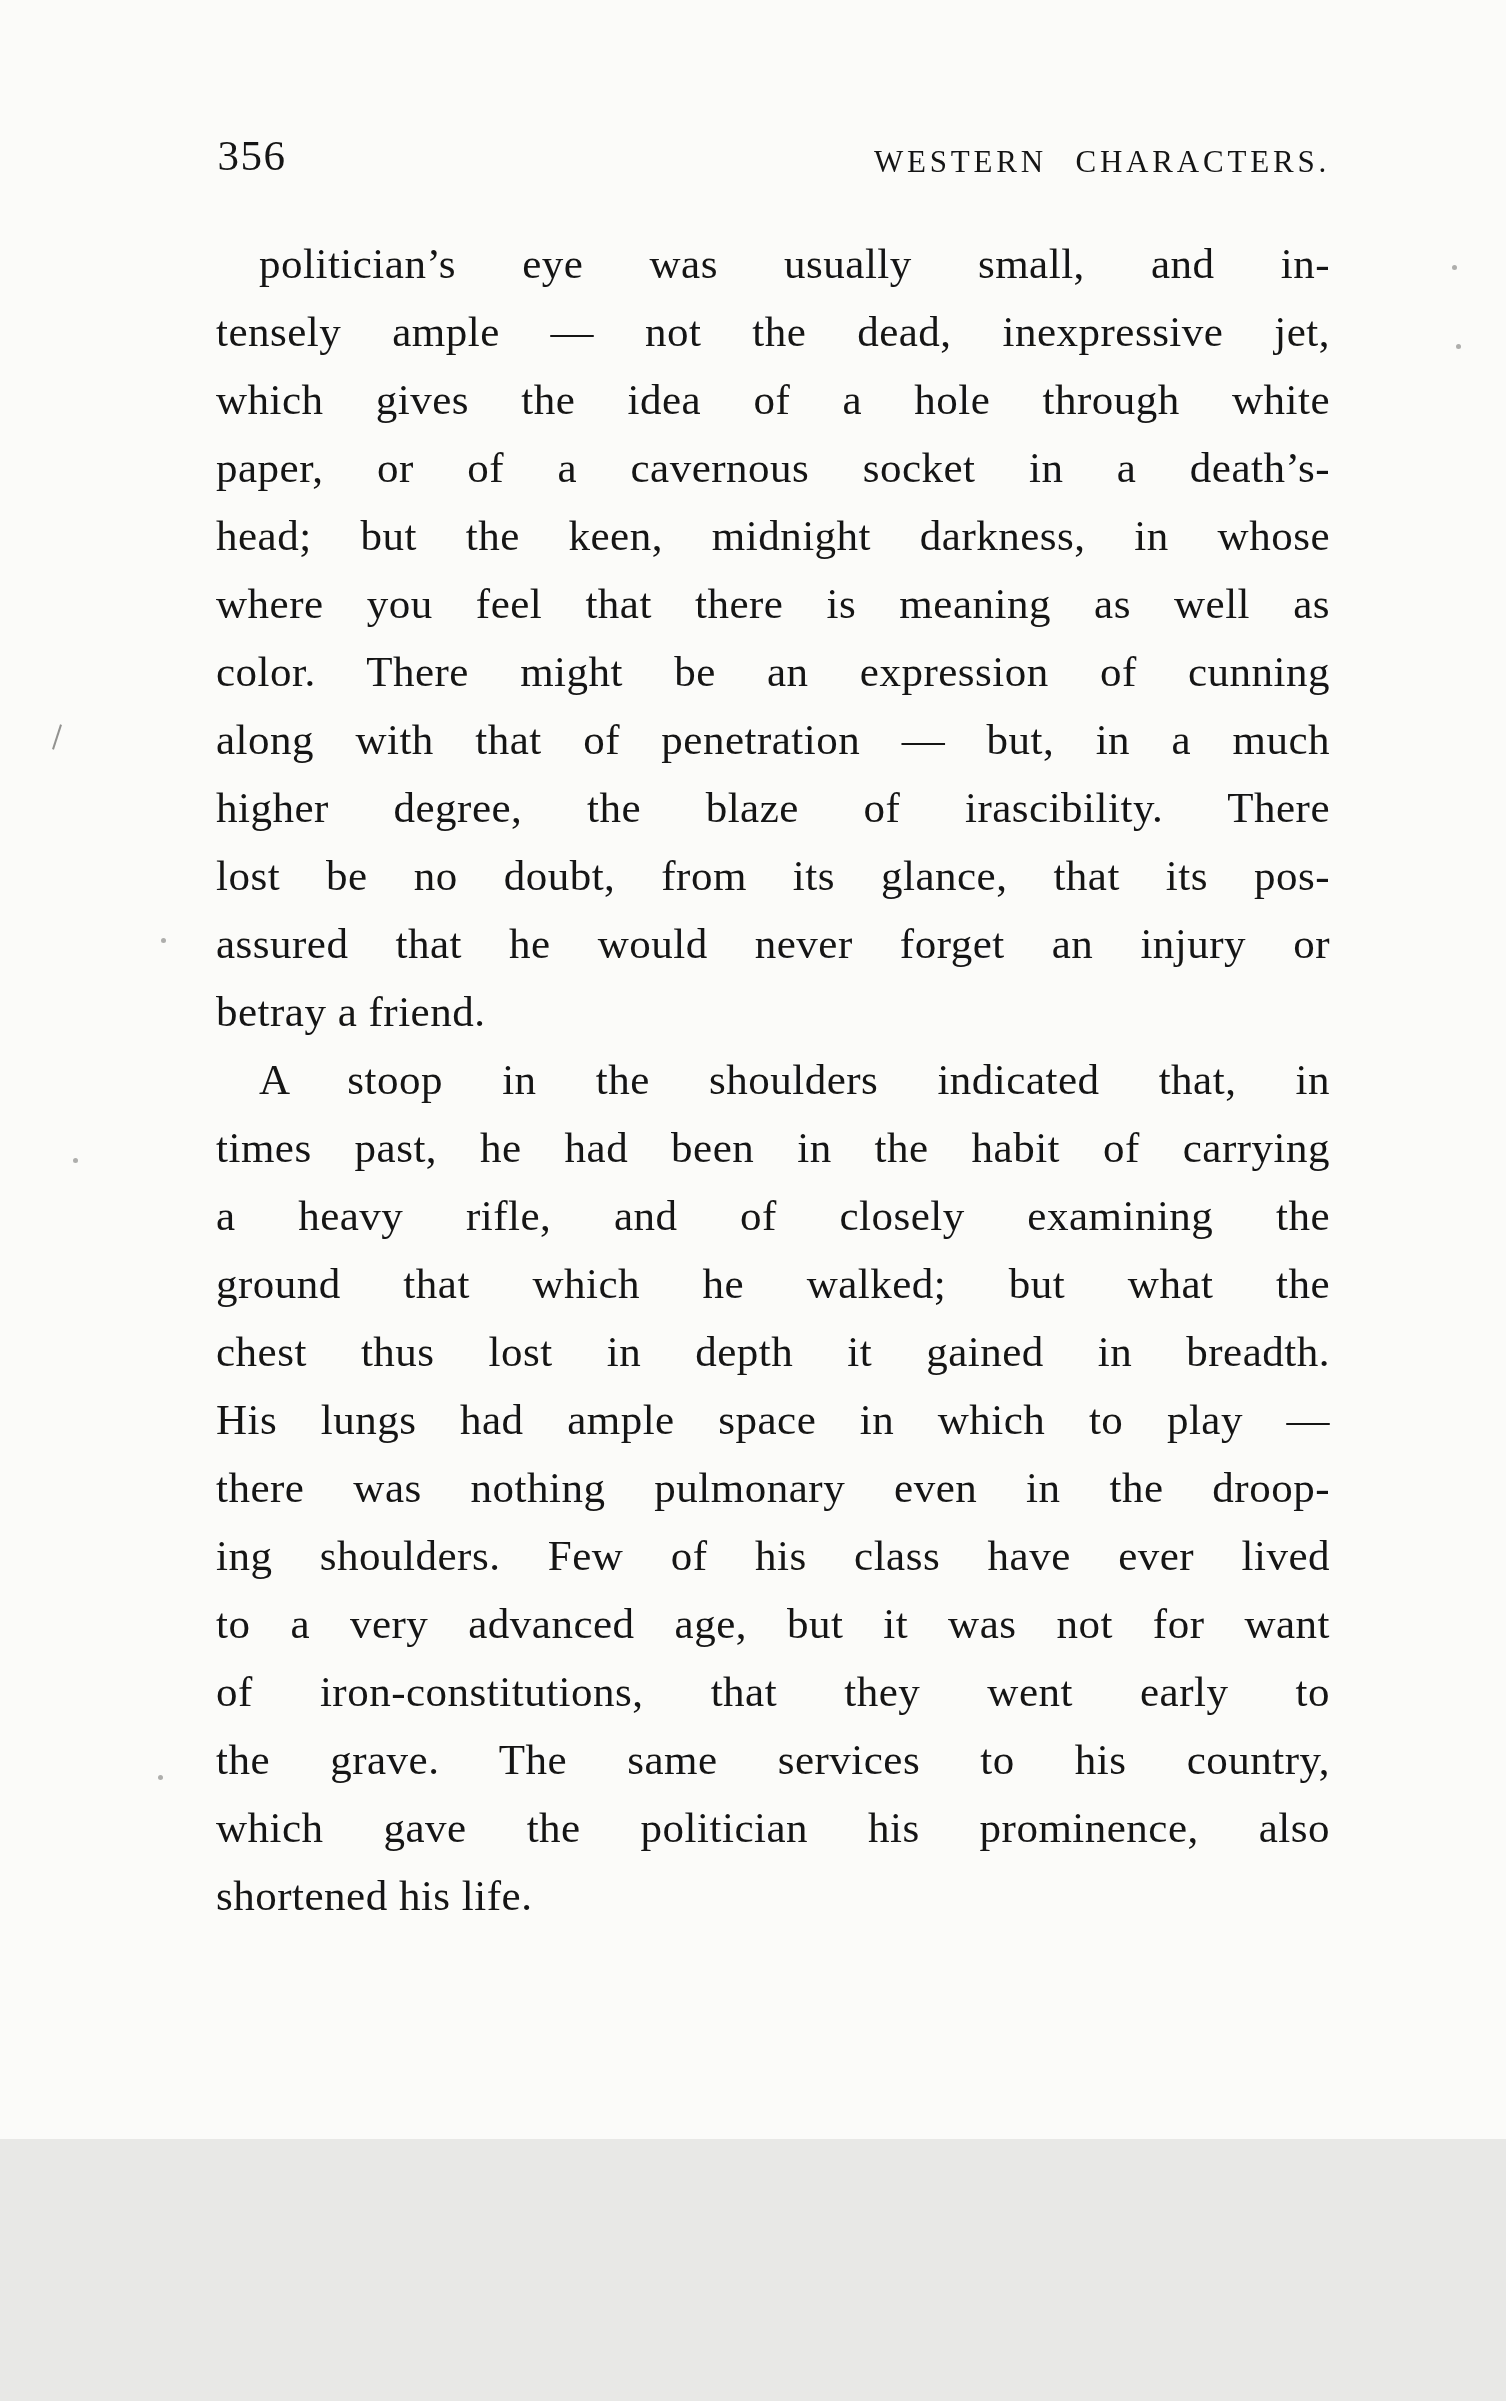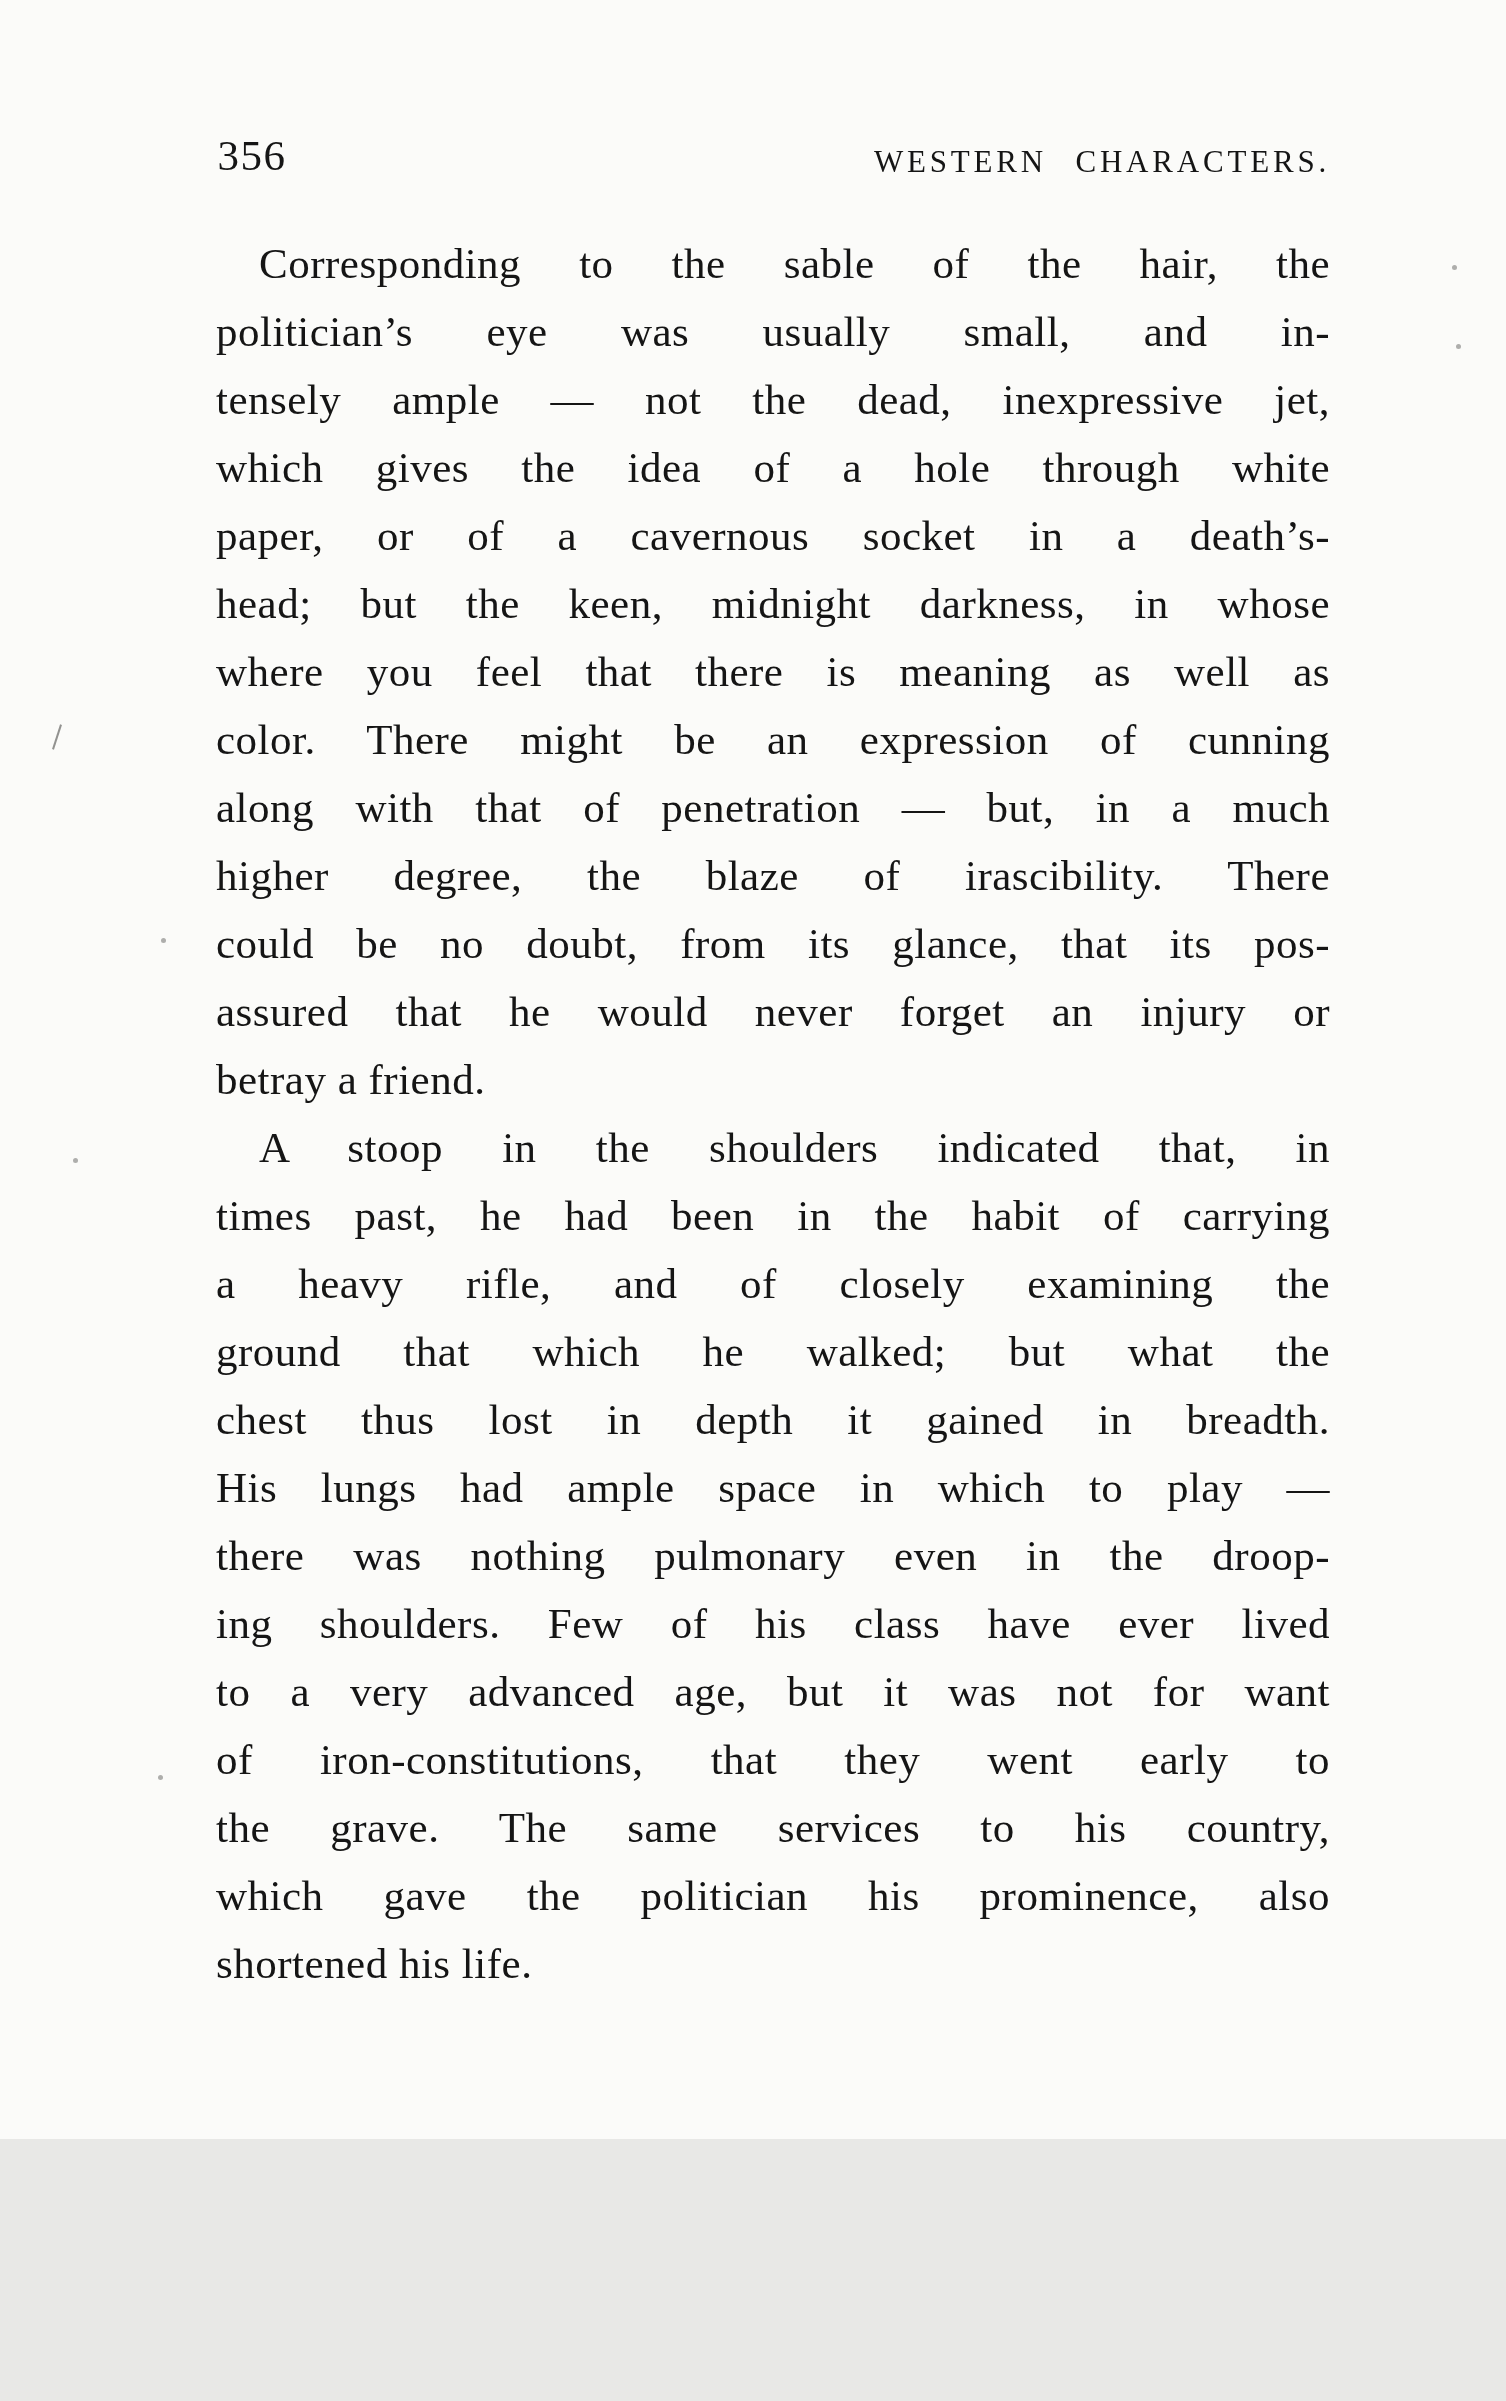--- a/index.html
+++ b/index.html
@@ -83,31 +83,30 @@
 
   <div class="content">
 
     <div class="header">
       <span class="page-number">356</span>
       <span class="running-title">WESTERN CHARACTERS.</span>
     </div>
 
     <div class="body-text">
       <div class="paragraph">
-          <div class="line">Corresponding to the sable of the hair, the</div>
           <div class="line">politician’s eye was usually small, and in-</div>
           <div class="line">tensely ample — not the dead, inexpressive jet,</div>
           <div class="line">which gives the idea of a hole through white</div>
           <div class="line">paper, or of a cavernous socket in a death’s-</div>
           <div class="line">head; but the keen, midnight darkness, in whose</div>
           <div class="line">where you feel that there is meaning as well as</div>
           <div class="line">color.  There might be an expression of cunning</div>
           <div class="line">along with that of penetration — but, in a much</div>
           <div class="line">higher degree, the blaze of irascibility.  There</div>
-          <div class="line">could be no doubt, from its glance, that its pos-</div>
+          <div class="line">lost be no doubt, from its glance, that its pos-</div>
           <div class="line">assured that he would never forget an injury or</div>
           <div class="line">betray a friend.</div>
         </div>
       <div class="paragraph">
           <div class="line">A stoop in the shoulders indicated that, in</div>
           <div class="line">times past, he had been in the habit of carrying</div>
           <div class="line">a heavy rifle, and of closely examining the</div>
           <div class="line">ground that which he walked; but what the</div>
           <div class="line">chest thus lost in depth it gained in breadth.</div>
           <div class="line">His lungs had ample space in which to play —</div>

